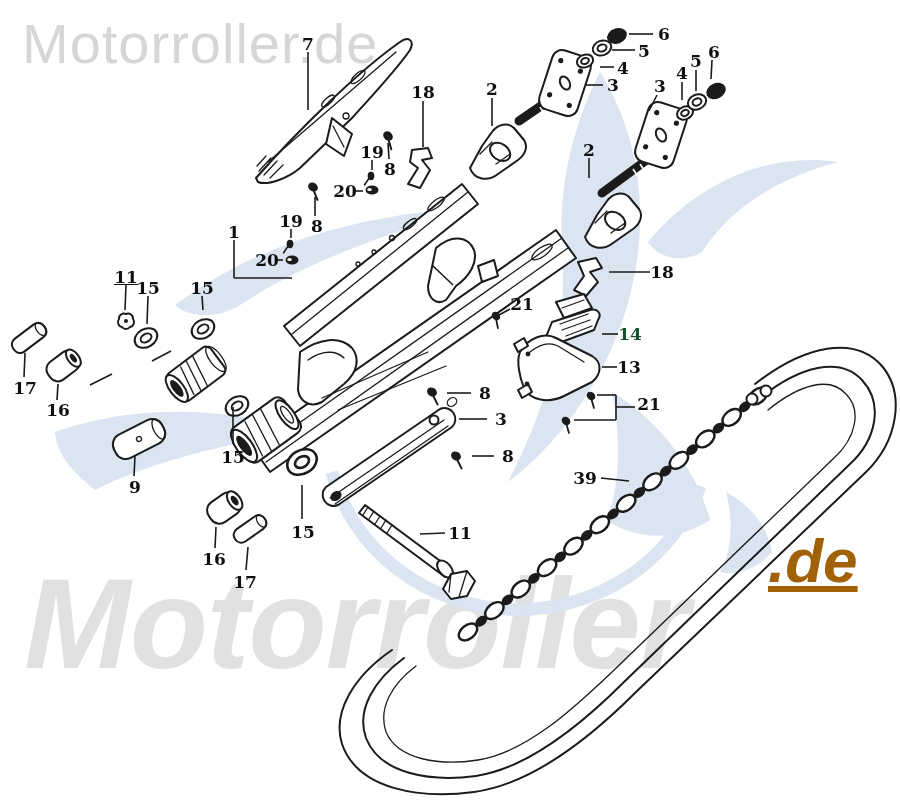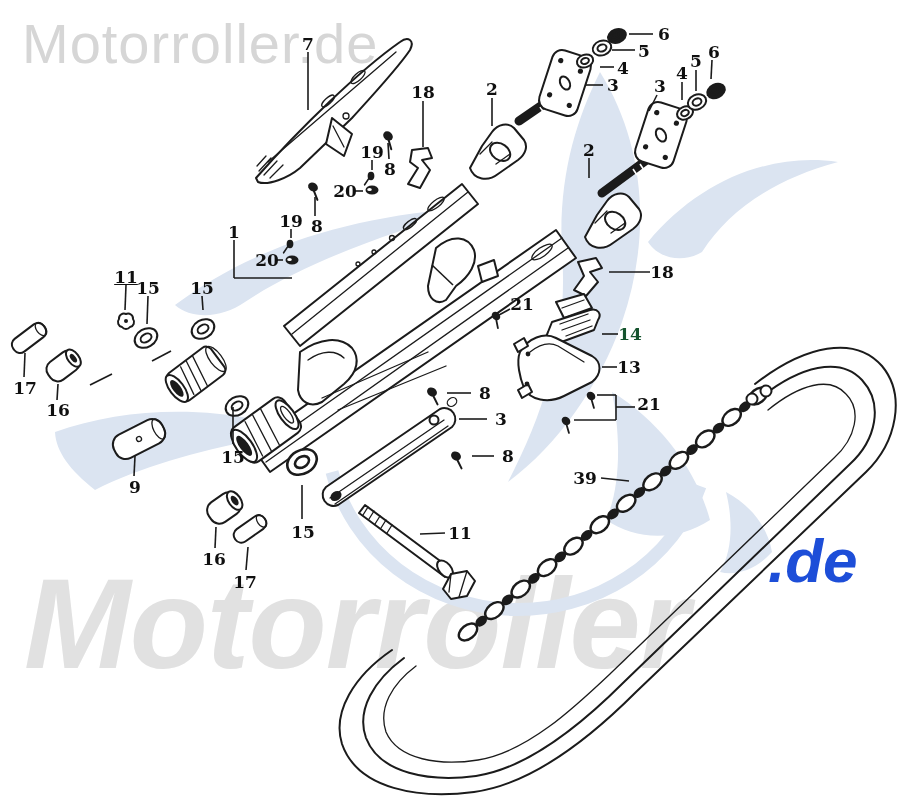--- a/index.html
+++ b/index.html
@@ -26,21 +26,21 @@
   .callout{position:absolute;transform:translate(-50%,-50%);
            font:700 17px "DejaVu Serif",serif;color:#101010;}
 </style>
 </head>
 <body>
 
 <div class="stage">
 
   <div class="wm wm-tl" style="color: rgb(214, 214, 214);">Motorroller.de</div>
   <div class="wm wm-bottom" style="color: rgb(225, 225, 225);">Motorroller</div>
-  <div class="wm wm-de" style="color: #1d4ed8;">.de</div>
+  <div class="wm wm-de" style="color: #a16207; text-decoration: underline;">.de</div>
 
   <svg class="art" width="900" height="800" viewBox="0 0 900 800">
 
     <defs>
       <g id="screw">
         <ellipse rx="5.2" ry="4.2" class="bk"></ellipse>
         <path d="M2,2 L11,8" class="ln" stroke-width="4"></path>
       </g>
       <g id="cap20">
         <ellipse rx="6.5" ry="4.5" class="bk"></ellipse>

